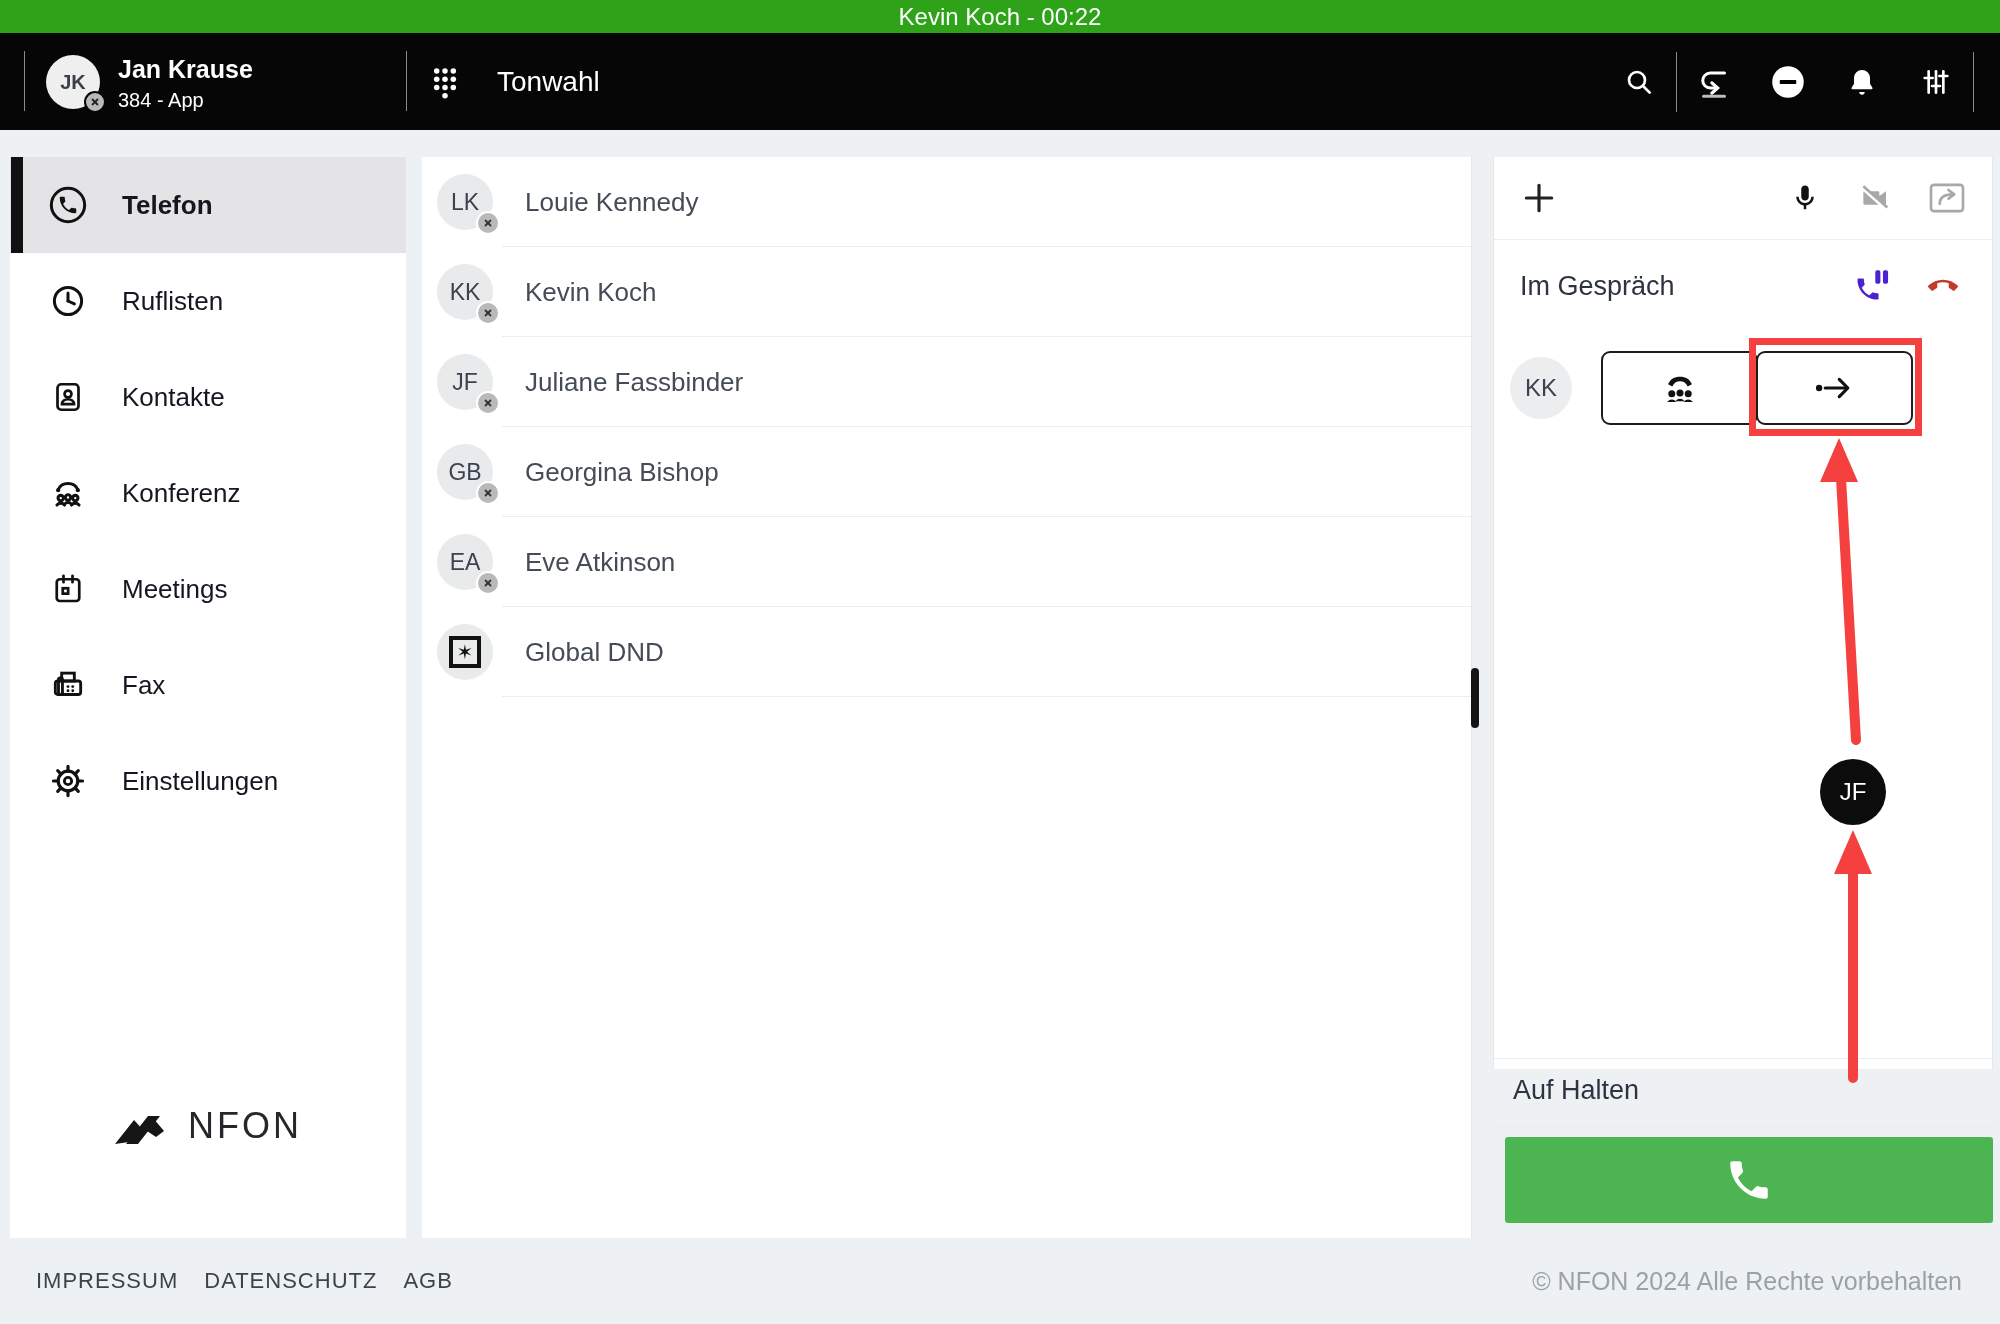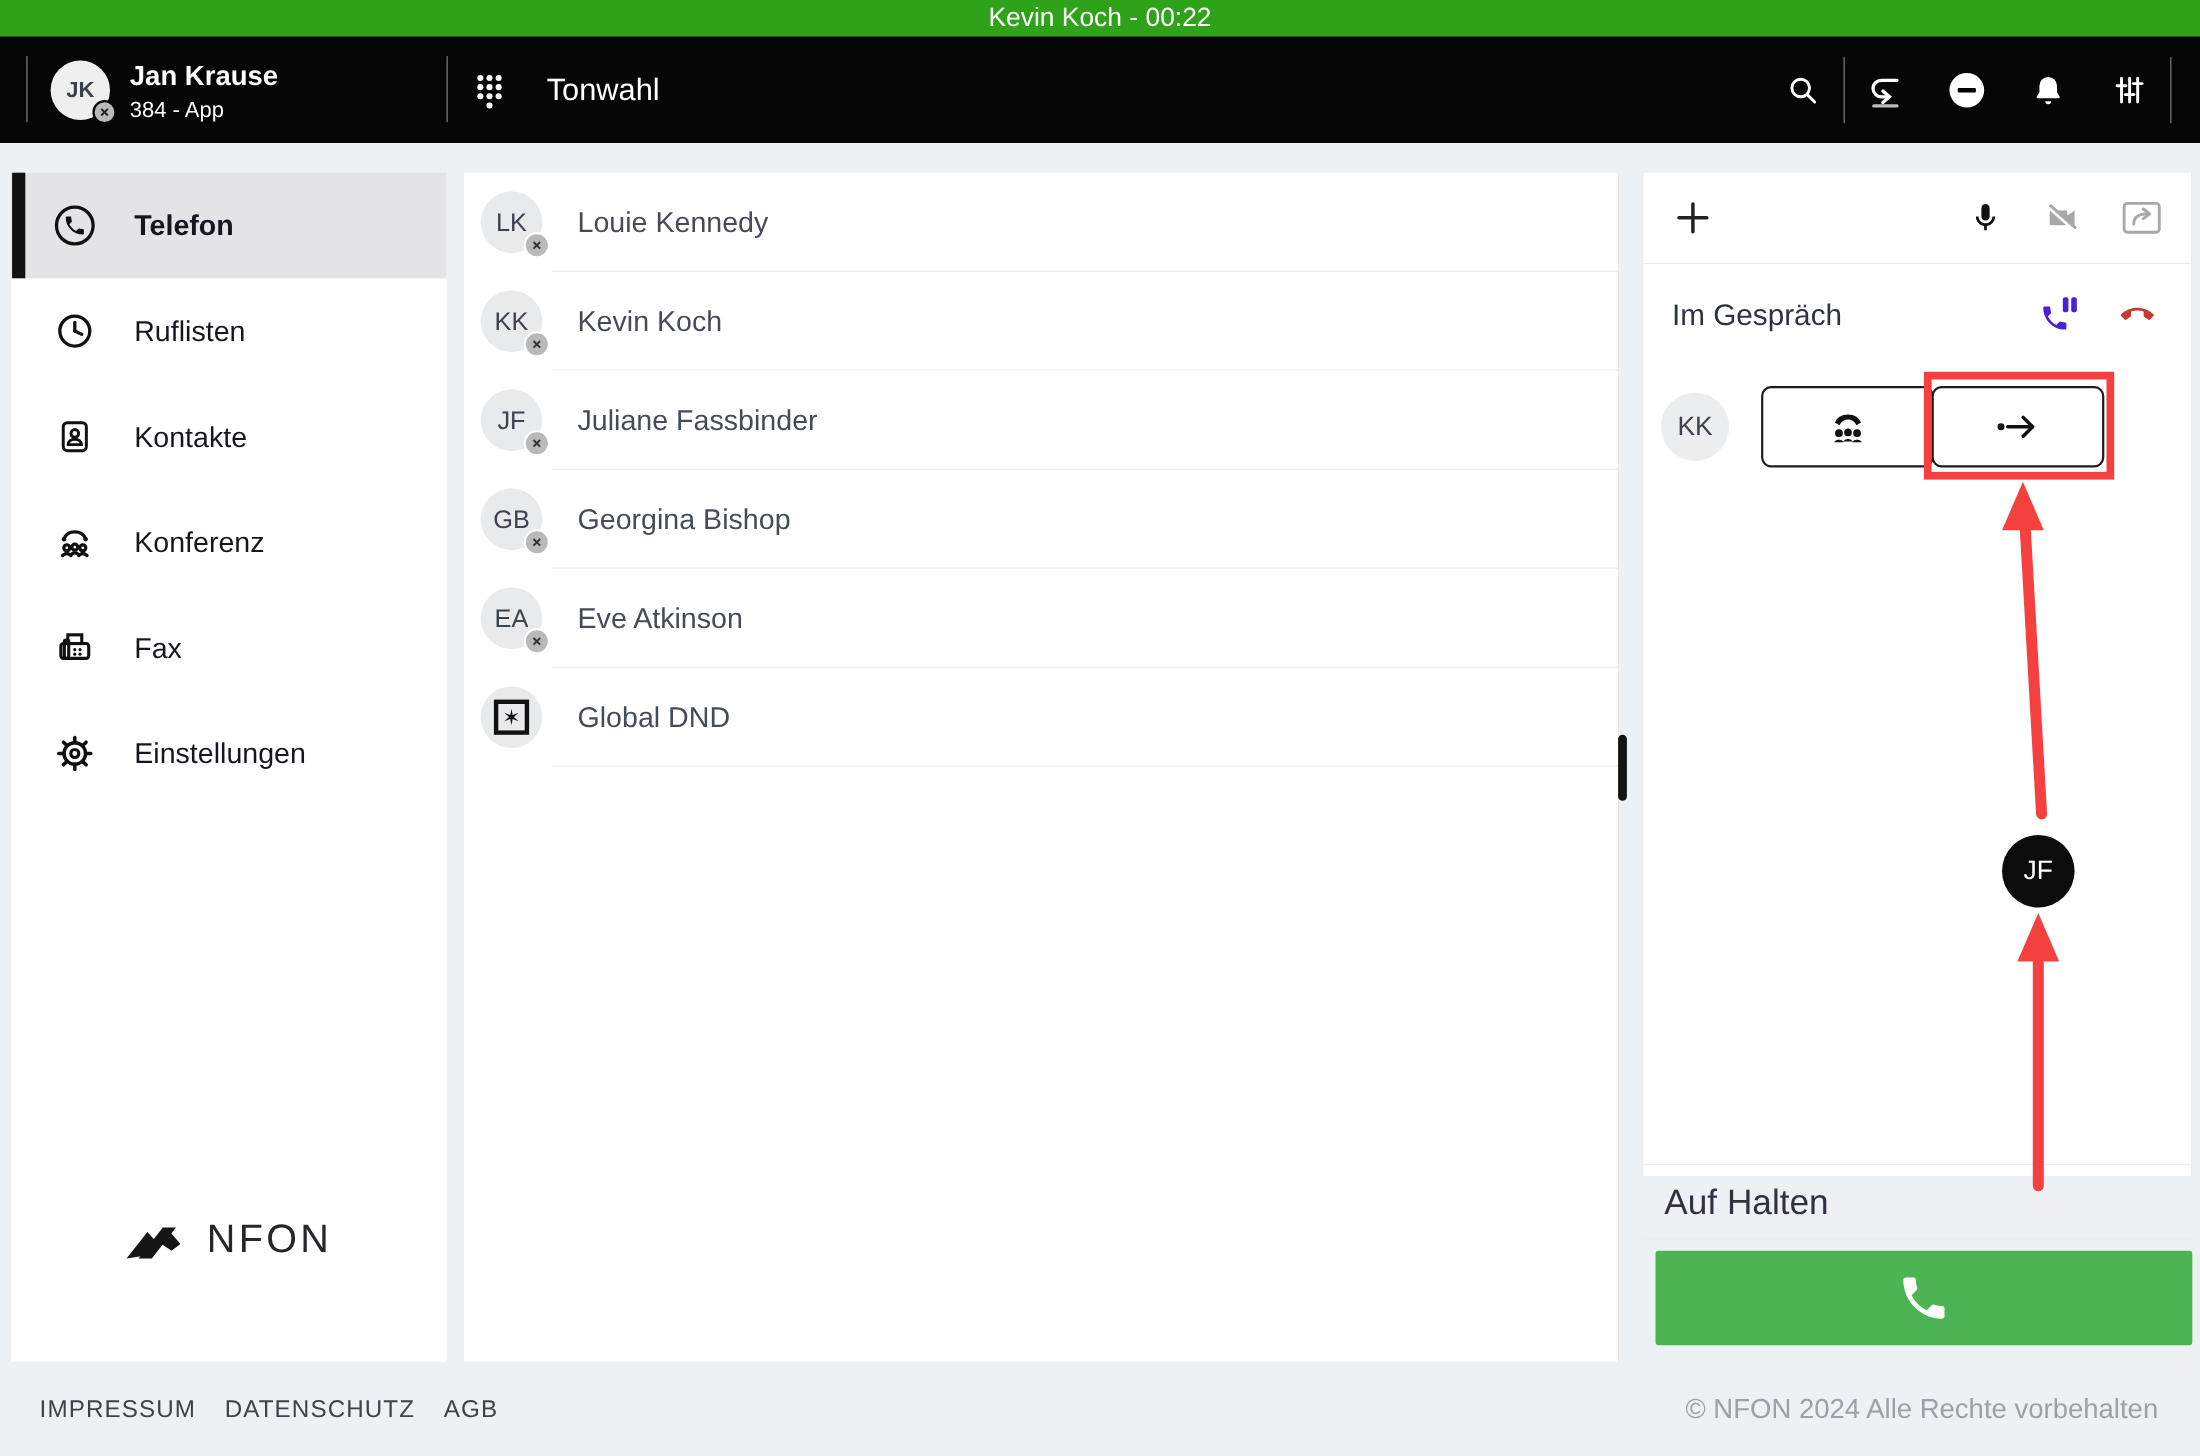--- a/index.html
+++ b/index.html
@@ -64,21 +64,21 @@
   .cp-title-row{ position:absolute; left:0; top:84px; width:100%; height:90px; display:flex; align-items:center; padding:0 30px 0 26px; }
   .cp-title{ font-size:27px; color:#2e3342; flex:1; }
   .cp-call-icon{ margin-left:34px; cursor:pointer; }
   .cp-avatar{ position:absolute; left:16px; top:200px; width:62px; height:62px; border-radius:50%;
     background:#ecedee; color:#3b4250; font-size:24px; display:flex; align-items:center; justify-content:center; }
   .btn-group{ position:absolute; left:107px; top:194px; display:flex; }
   .cp-btn{ width:157px; height:74px; background:#fff; border:2px solid #1c1c1c; border-radius:9px;
     display:flex; align-items:center; justify-content:center; cursor:pointer; }
   .cp-btn + .cp-btn{ margin-left:-2px; }
   .hold-line-top{ position:absolute; left:0; top:901px; width:100%; height:1px; background:#ececec; }
-  .hold-label{ position:absolute; left:19px; top:918px; font-size:32px; color:#2e3342; }
+  .hold-label{ position:absolute; left:19px; top:918px; font-size:27px; color:#2e3342; }
   .hold-line-bot{ position:absolute; left:0; top:969px; width:100%; height:1px; background:#ececec; }
   .call-btn{ position:absolute; left:11px; top:980px; width:488px; height:86px; background:#4CB451;
     border:none; border-radius:3px; display:flex; align-items:center; justify-content:center; cursor:pointer; }
 
   
   .anno-rect{ position:absolute; left:1749px; top:338px; width:173px; height:98px; border:7px solid #F4403E; }
   .anno-arrows{ position:absolute; left:0; top:0; width:2000px; height:1324px; pointer-events:none; }
   .jf-avatar{ position:absolute; left:1820px; top:759px; width:66px; height:66px; border-radius:50%;
     background:#0c0c0c; color:#fff; font-size:24px; display:flex; align-items:center; justify-content:center; }
 
@@ -211,20 +211,31 @@
             <circle cx="16.6" cy="15.2" r="1.7"></circle>
           <path d="M5 19.6 q2.4-2.4 4.8 0"></path>
             <path d="M9.6 19.2 q2.4-2.4 4.8 0"></path>
             <path d="M14.2 19.6 q2.4-2.4 4.8 0"></path>
         </svg>
       </span>
       <span class="nav-label">Konferenz</span>
     </div>
     <div class="nav-item">
       <span class="nav-icon">
+        <svg width="36" height="38" viewBox="0 0 24 24" fill="none" stroke="#111" stroke-width="1.8" stroke-linecap="round">
+          <rect x="4.5" y="5.5" width="15" height="14.5" rx="2"></rect>
+          <line x1="9" y1="3.2" x2="9" y2="7.5"></line>
+            <line x1="15" y1="3.2" x2="15" y2="7.5"></line>
+          <rect x="8.5" y="11.5" width="3.6" height="3.6"></rect>
+        </svg>
+      </span>
+      <span class="nav-label">Meetings</span>
+    </div>
+    <div class="nav-item">
+      <span class="nav-icon">
         <svg width="38" height="38" viewBox="0 0 24 24" fill="none" stroke="#111" stroke-width="1.8" stroke-linecap="round">
           <rect x="4" y="9.5" width="16" height="8.5" rx="1.5"></rect>
           <rect x="8" y="4.5" width="8" height="5"></rect>
           <rect x="6" y="7.5" width="2.5" height="10.5" rx="1"></rect>
           <circle cx="12" cy="13" r="0.9" fill="#111" stroke="none"></circle>
             <circle cx="15" cy="13" r="0.9" fill="#111" stroke="none"></circle>
           <circle cx="12" cy="15.6" r="0.9" fill="#111" stroke="none"></circle>
             <circle cx="15" cy="15.6" r="0.9" fill="#111" stroke="none"></circle>
         </svg>
       </span>

